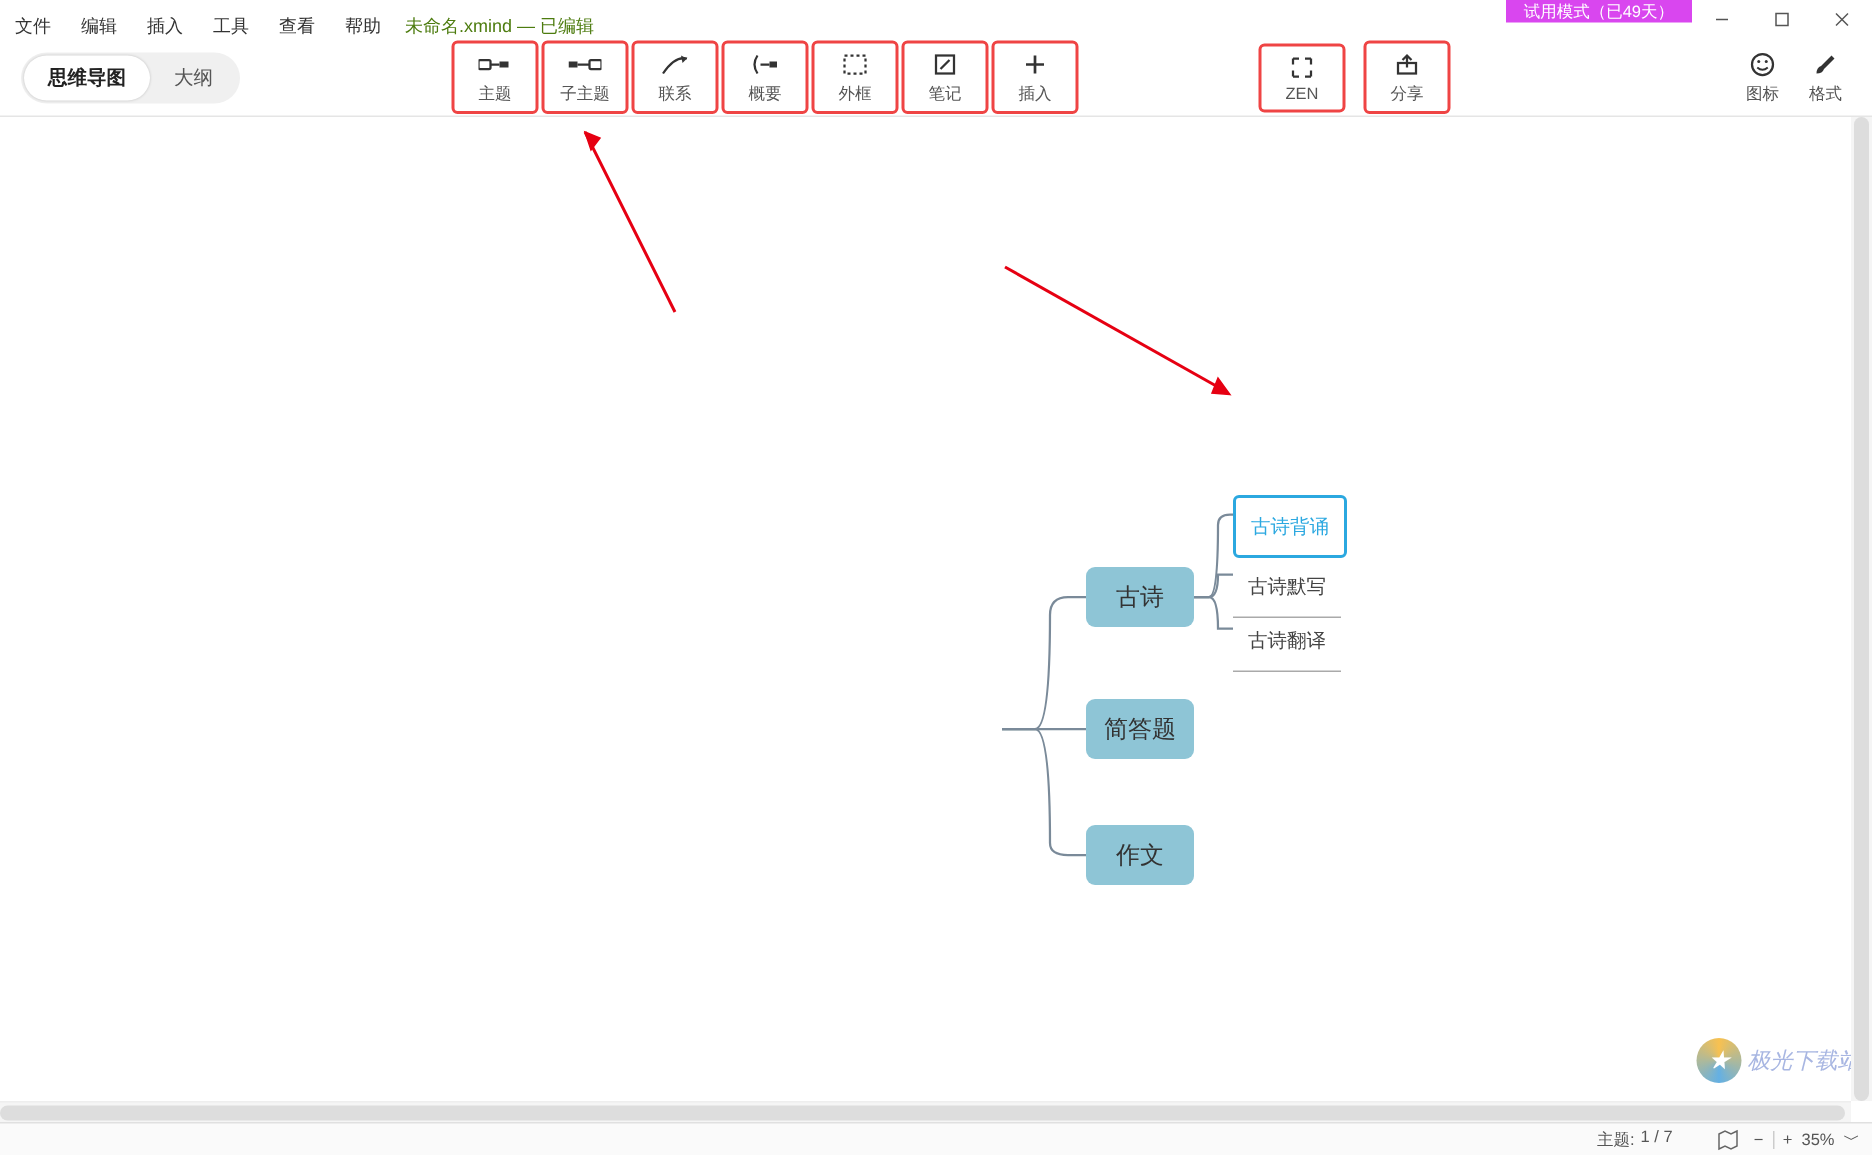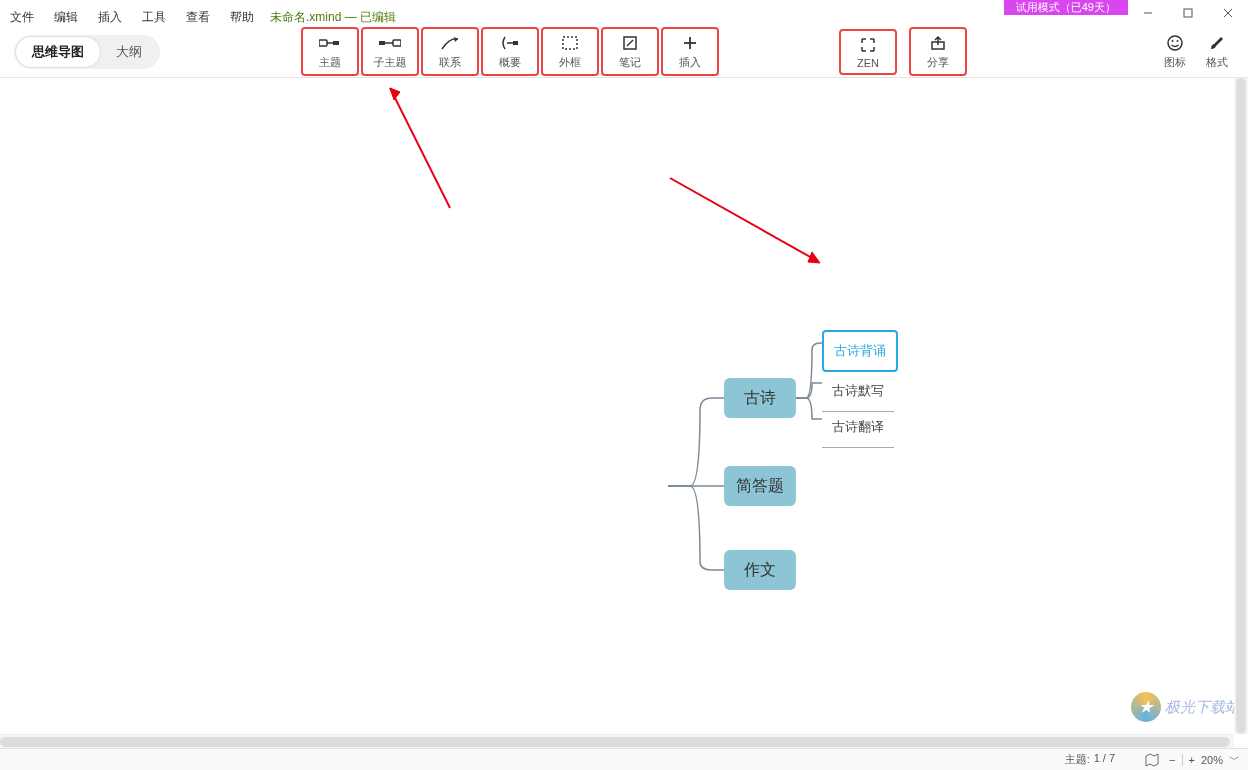--- a/index.html
+++ b/index.html
@@ -266,16 +266,16 @@
   </div>
   <div class="sb-item">
     <svg width="14" height="14" viewBox="0 0 14 14">
         <path d="M1 3l4-2 4 2 4-2v10l-4 2-4-2-4 2z" fill="none" stroke="#666" stroke-width="1"></path>
       </svg>
   </div>
   <div class="zoom-ctrl">
     <span>−</span>
     <span class="zoom-line"></span>
     <span>+</span>
-    <span>20%</span>
+    <span>35%</span>
     <span>﹀</span>
   </div>
 </div>
 
 </body></html>

